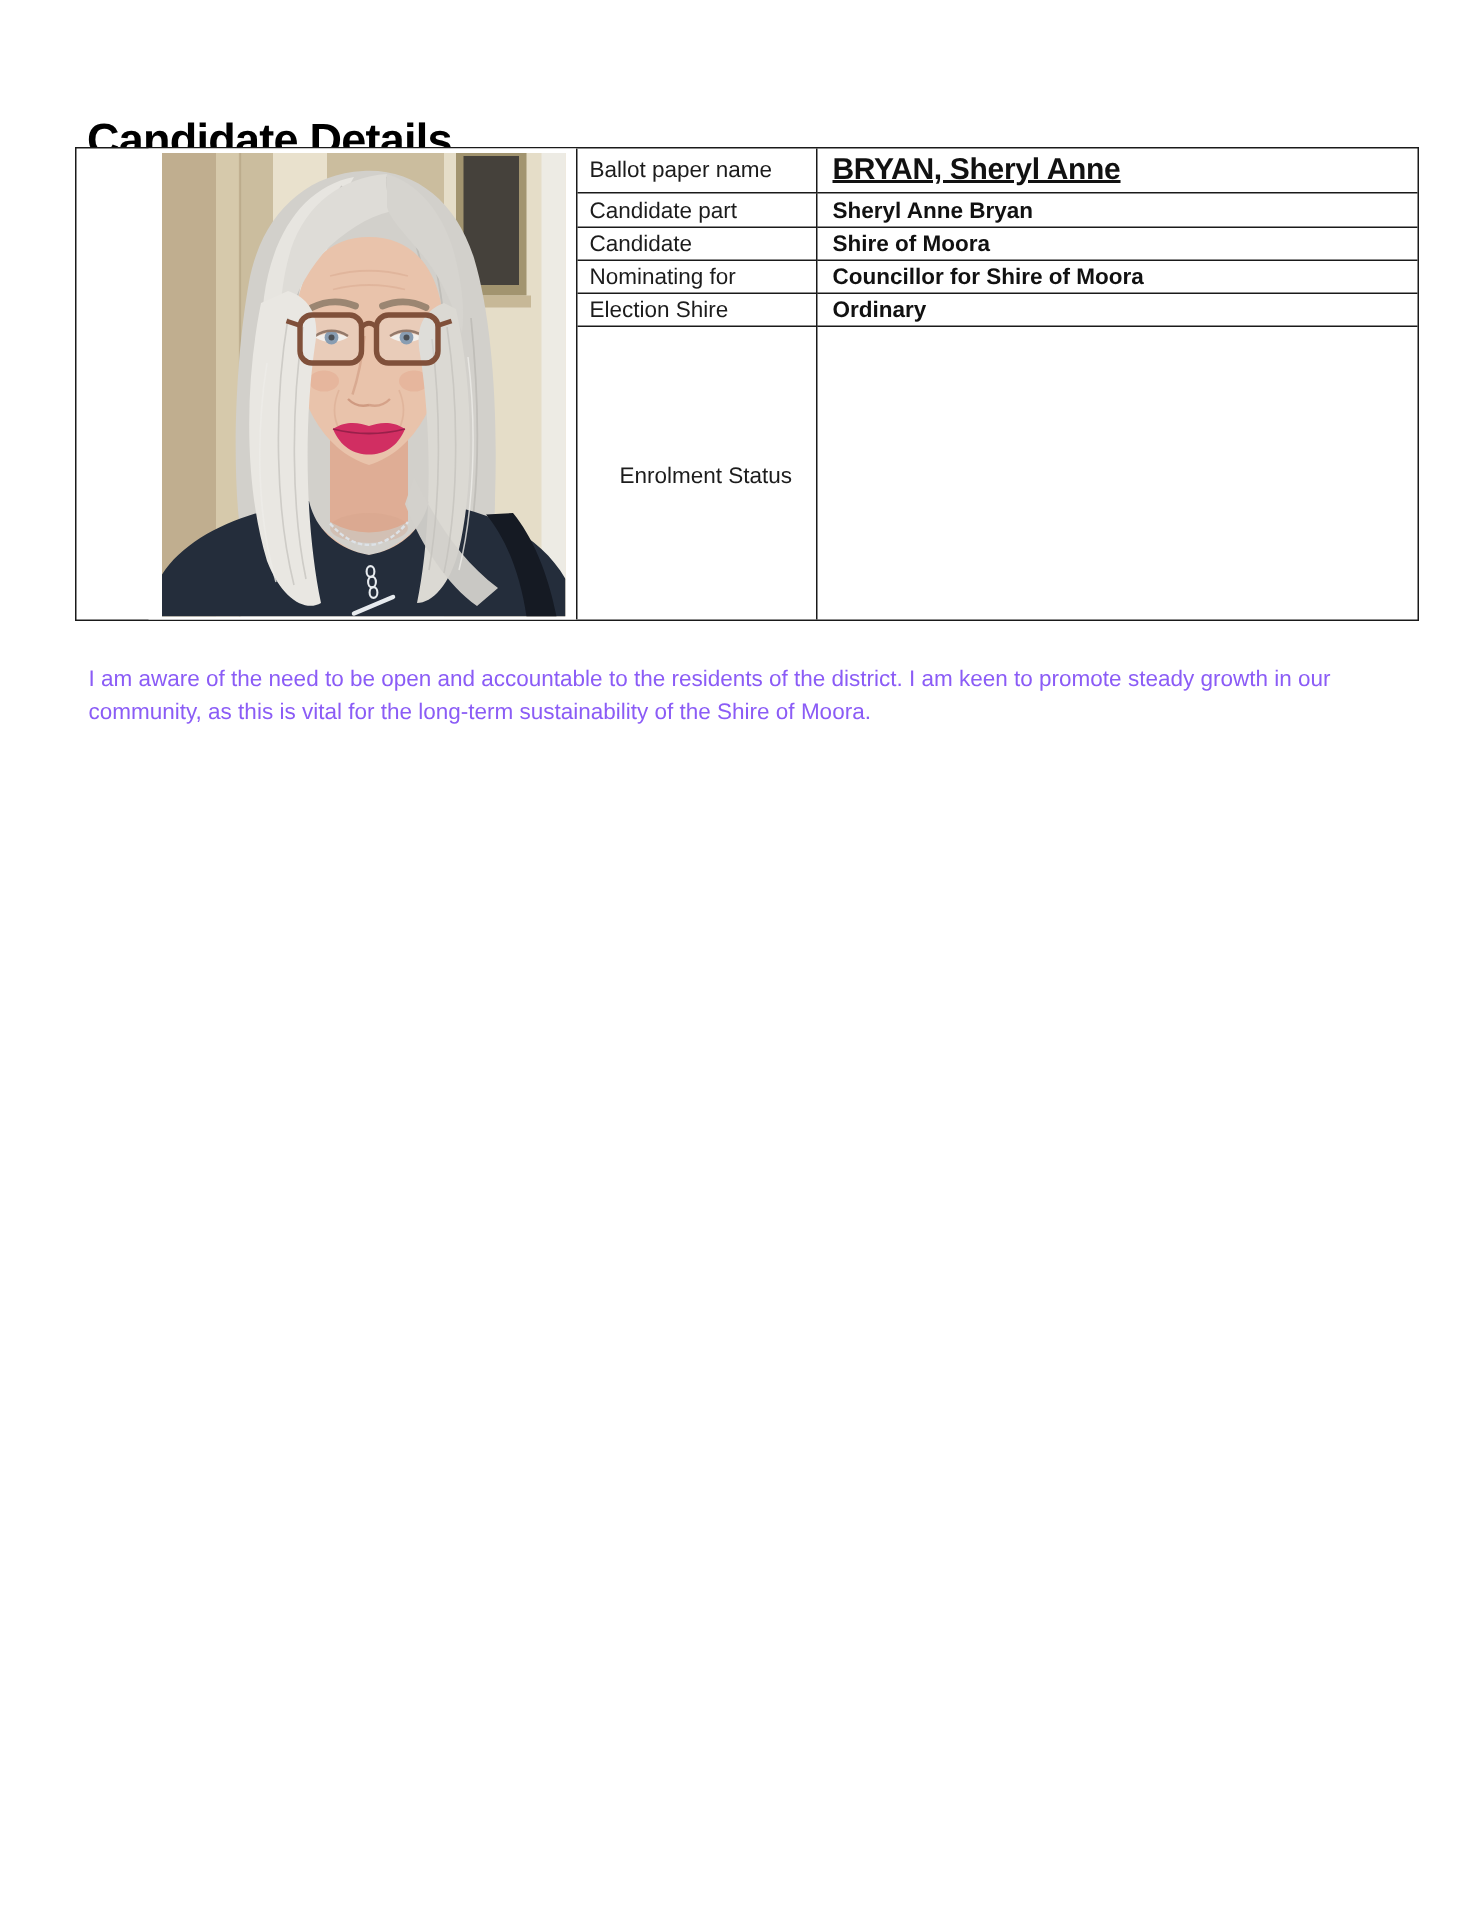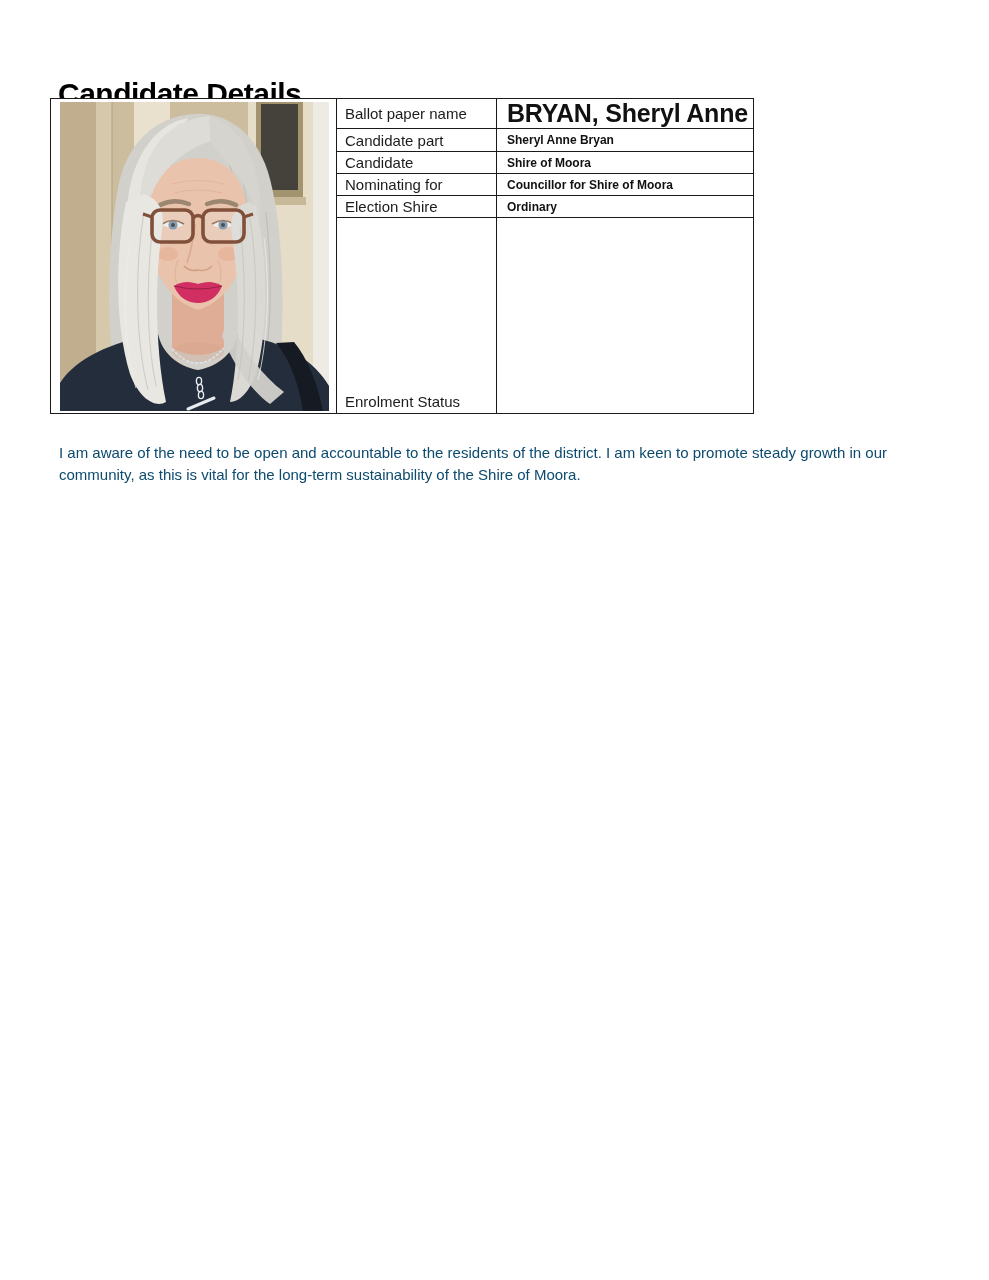--- a/index.html
+++ b/index.html
@@ -25,28 +25,29 @@
     font-weight: bold;
     letter-spacing: -0.5px;
     color: #000000;
     white-space: nowrap;
   }
   
   .candidate-card {
     position: absolute;
     left: 50px;
     top: 98px;
-    width: 704px;
+    width: 896px;
     height: 316px;
     box-sizing: border-box;
     border: 1px solid #1a1a1a;
     background: #ffffff;
     display: grid;
     grid-template-columns: 286px 160px 1fr;
     grid-template-rows: 30px 23px 22px 22px 22px 1fr;
+    padding-left: 48px;
   }
   .photo-cell {
     grid-column: 1;
     grid-row: 1 / 7;
     box-sizing: border-box;
     border-right: 1px solid #1a1a1a;
     padding: 3px 7px 2px 9px;
     background: #ffffff;
   }
   .photo-cell svg { display: block; }
@@ -59,41 +60,42 @@
   .label-cell {
     grid-column: 2;
     border-right: 1px solid #1a1a1a;
     padding-left: 8px;
     font-size: 15px;
     color: #1c1c1c;
   }
   .value-cell {
     grid-column: 3;
     padding-left: 10px;
-    font-size: 12px;
+    font-size: 15px;
     font-weight: bold;
     color: #111111;
   }
   .row-sep { border-bottom: 1px solid #1a1a1a; }
-  .value-lg { font-size: 25px; letter-spacing: -0.2px; }
+  .value-lg { font-size: 20px; letter-spacing: -0.2px; text-decoration: underline; }
   .top-align {
-    align-items: flex-end;
+    align-items: center;
     padding-top: 4px;
     line-height: 22px;
+    margin-left: 20px;
   }
   .pre { white-space: pre-line; }
   
   .statement {
     position: absolute;
     left: 59px;
     top: 442px;
     width: 905px;
     font-size: 15px;
     line-height: 22px;
-    color: #0c4a6e;
+    color: #8b5cf6;
   }
   .statement p {
     margin: 0 0 18px 0;
     white-space: pre-line;
   }
 </style>
 </head>
 <body>
 
 <div class="page">

